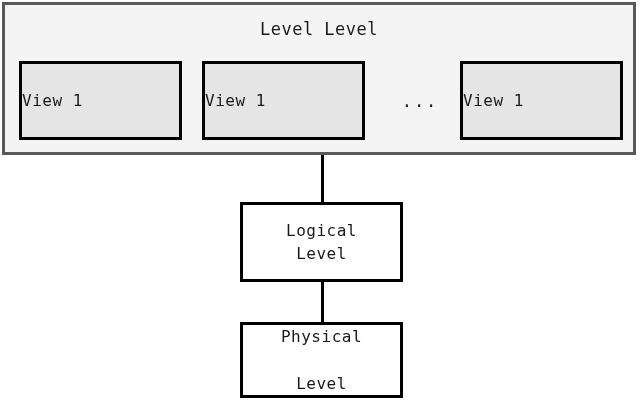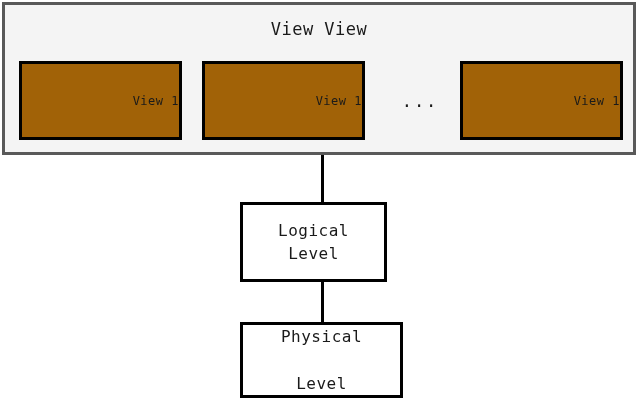--- a/index.html
+++ b/index.html
@@ -46,26 +46,26 @@
     line-height: 20px;
     letter-spacing: 0.5px;
     color: #1a1a1a;
     white-space: pre;
   }
 
   
   .view-box {
     position: absolute;
     box-sizing: border-box;
-    background: #a16207;
+    background: #e5e5e5;
     border: 3px solid #000000;
     display: flex;
     align-items: center;
-    justify-content: flex-end;
-    font-size: 12px;
+    justify-content: flex-start;
+    font-size: 16px;
     line-height: 20px;
     letter-spacing: 0.5px;
     color: #1a1a1a;
     white-space: pre;
   }
 
   #view-box-1 { left: 19px;  top: 61px; width: 163px; height: 79px; }
   #view-box-2 { left: 202px; top: 61px; width: 163px; height: 79px; }
   #view-box-3 { left: 460px; top: 61px; width: 163px; height: 79px; }
 
@@ -96,39 +96,39 @@
     align-items: center;
     justify-content: center;
     font-size: 16px;
     line-height: 23px;
     letter-spacing: 0.5px;
     color: #1a1a1a;
     white-space: pre;
     text-align: center;
   }
 
-  #logical-level-box  { left: 240px; top: 202px; width: 147px; height: 80px; }
+  #logical-level-box  { left: 240px; top: 202px; width: 163px; height: 80px; }
   #physical-level-box { left: 240px; top: 322px; width: 163px; height: 76px; justify-content: space-between; }
 
   
   .connector {
     position: absolute;
     background: #000000;
     width: 3px;
   }
   #connector-view-logical     { left: 321px; top: 155px; height: 49px; }
   #connector-logical-physical { left: 321px; top: 281px; height: 43px; }
 </style>
 </head>
 <body>
 
 <div id="diagram-canvas">
 
   <div id="view-level-panel">
-    <div id="view-level-title">View View</div>
+    <div id="view-level-title">Level Level</div>
   </div>
 
   <div id="view-box-1" class="view-box">
     <span>View 1</span>
   </div>
 
   <div id="view-box-2" class="view-box">
     <span>View 1</span>
   </div>
 

